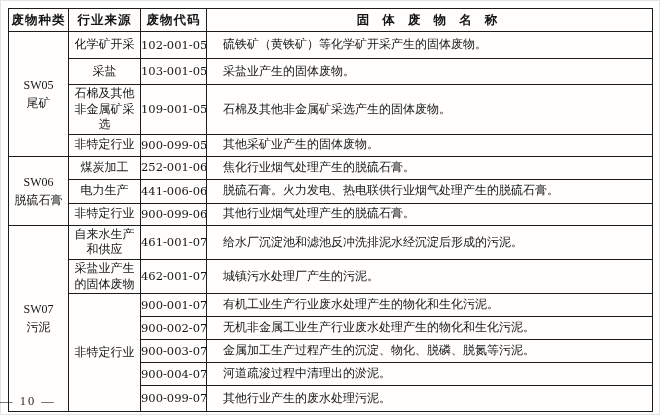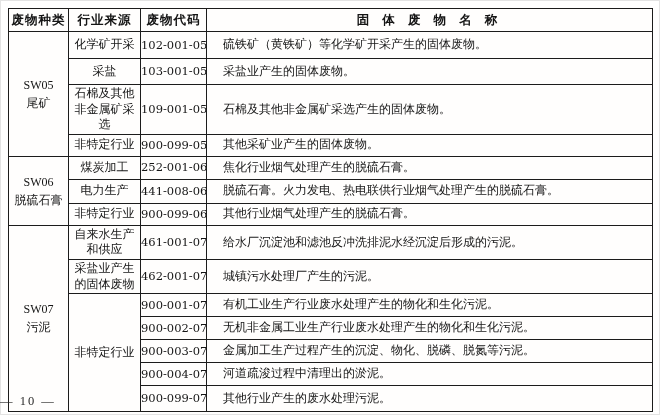--- a/index.html
+++ b/index.html
@@ -98,21 +98,21 @@
       <td class="cat" rowspan="3">
         <div>SW06</div>
         <div>脱硫石膏</div>
       </td>
       <td class="ind">煤炭加工</td>
       <td class="code">252-001-06</td>
       <td class="name">焦化行业烟气处理产生的脱硫石膏。</td>
     </tr>
     <tr style="height:24px">
       <td class="ind">电力生产</td>
-      <td class="code">441-008-06</td>
+      <td class="code">441-006-06</td>
       <td class="name">脱硫石膏。火力发电、热电联供行业烟气处理产生的脱硫石膏。</td>
     </tr>
     <tr style="height:22px">
       <td class="ind">非特定行业</td>
       <td class="code">900-099-06</td>
       <td class="name">其他行业烟气处理产生的脱硫石膏。</td>
     </tr>
     <tr style="height:32px">
       <td class="cat" rowspan="7">
         <div>SW07</div>

